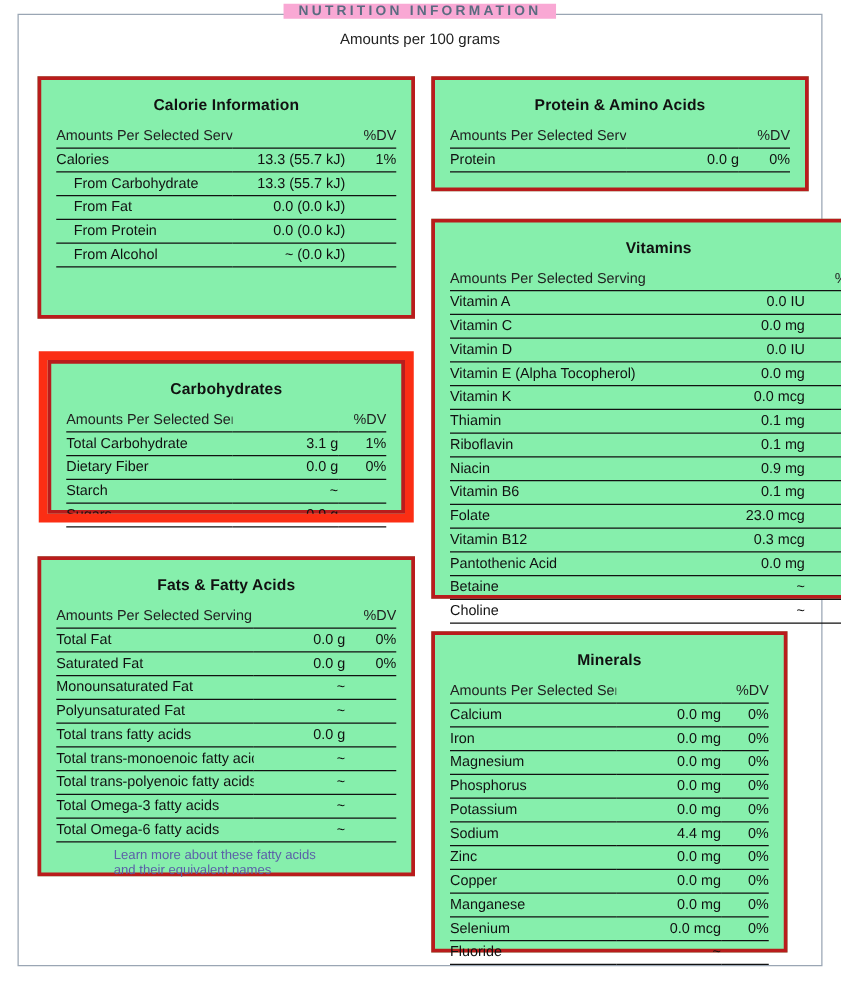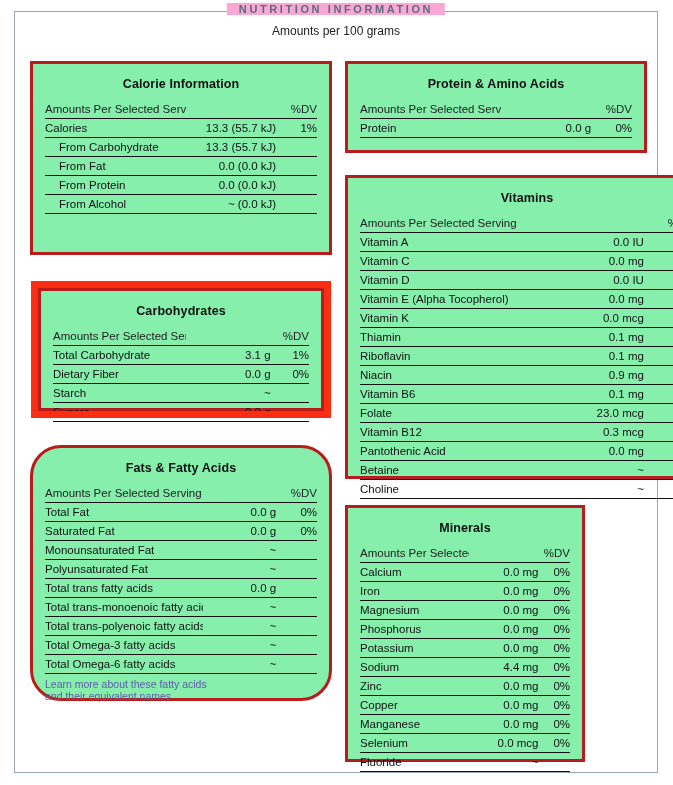--- a/index.html
+++ b/index.html
@@ -93,20 +93,21 @@
   td.lbl.indent { padding-left: 14px; }
   td.val  { text-align: right; padding-right: 10px; }
   td.dv   { text-align: right; padding-right: 2px; }
 
   .learn-more {
     font-size: 10.5px;
     color: #5b5fa8;
     line-height: 12px;
     padding-top: 4px;
     cursor: pointer;
+    margin-left: 46px;
   }
 
   
   #carb-highlight {
     position: absolute;
     left: 31px;
     top: 281px;
     width: 300px;
     height: 137px;
     border: 7px solid #fb2e14;
@@ -199,21 +200,21 @@
           <td class="lbl">Sugars</td>
           <td class="val">0.9 g</td>
           <td class="dv"></td>
         </tr>
       </tbody>
   </table>
 </div>
 
 <div id="carb-highlight" style="border-color: rgb(251, 46, 20);"></div>
 
-<div class="panel" id="panel-fats" style="left:30px; top:445px; width:302px; height:256px;border-radius:31px;">
+<div class="panel" id="panel-fats" style="left:30px; top:445px; width:302px; height:256px;">
   <div class="panel-title">Fats &amp; Fatty Acids</div>
   <table class="nut">
     <colgroup>
         <col style="width:58%">
         <col style="width:27%">
         <col style="width:15%">
       </colgroup>
     <tbody>
         <tr class="hdr">
           <td class="lbl">Amounts Per Selected Serving</td>
@@ -377,21 +378,21 @@
         </tr>
         <tr class="row">
           <td class="lbl">Choline</td>
           <td class="val">~</td>
           <td class="dv"></td>
         </tr>
       </tbody>
   </table>
 </div>
 
-<div class="panel" id="panel-minerals" style="left:345px; top:505px; width:240px; height:257px;">
+<div class="panel" id="panel-minerals" style="left:345px; top:505px; width:285px; height:257px;">
   <div class="panel-title">Minerals</div>
   <table class="nut">
     <colgroup>
         <col style="width:52%">
         <col style="width:33%">
         <col style="width:15%">
       </colgroup>
     <tbody>
         <tr class="hdr">
           <td class="lbl">Amounts Per Selected Serving</td>

